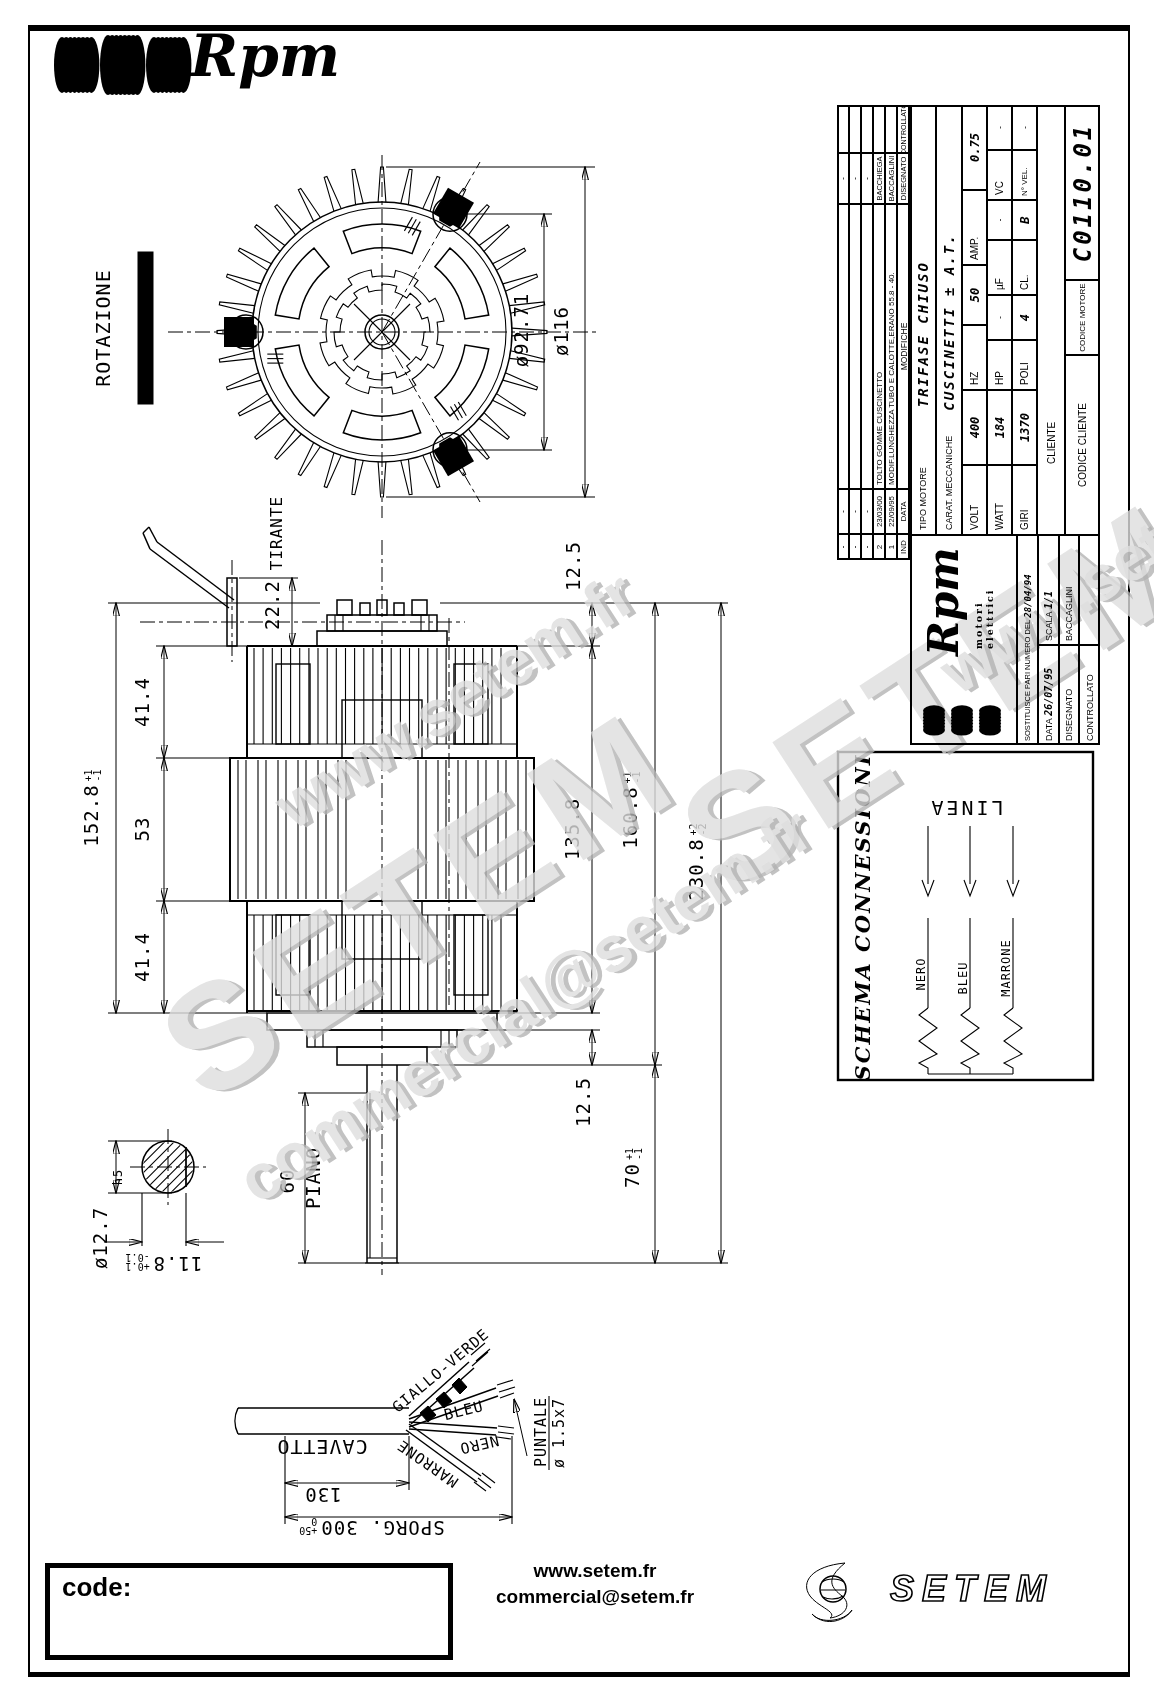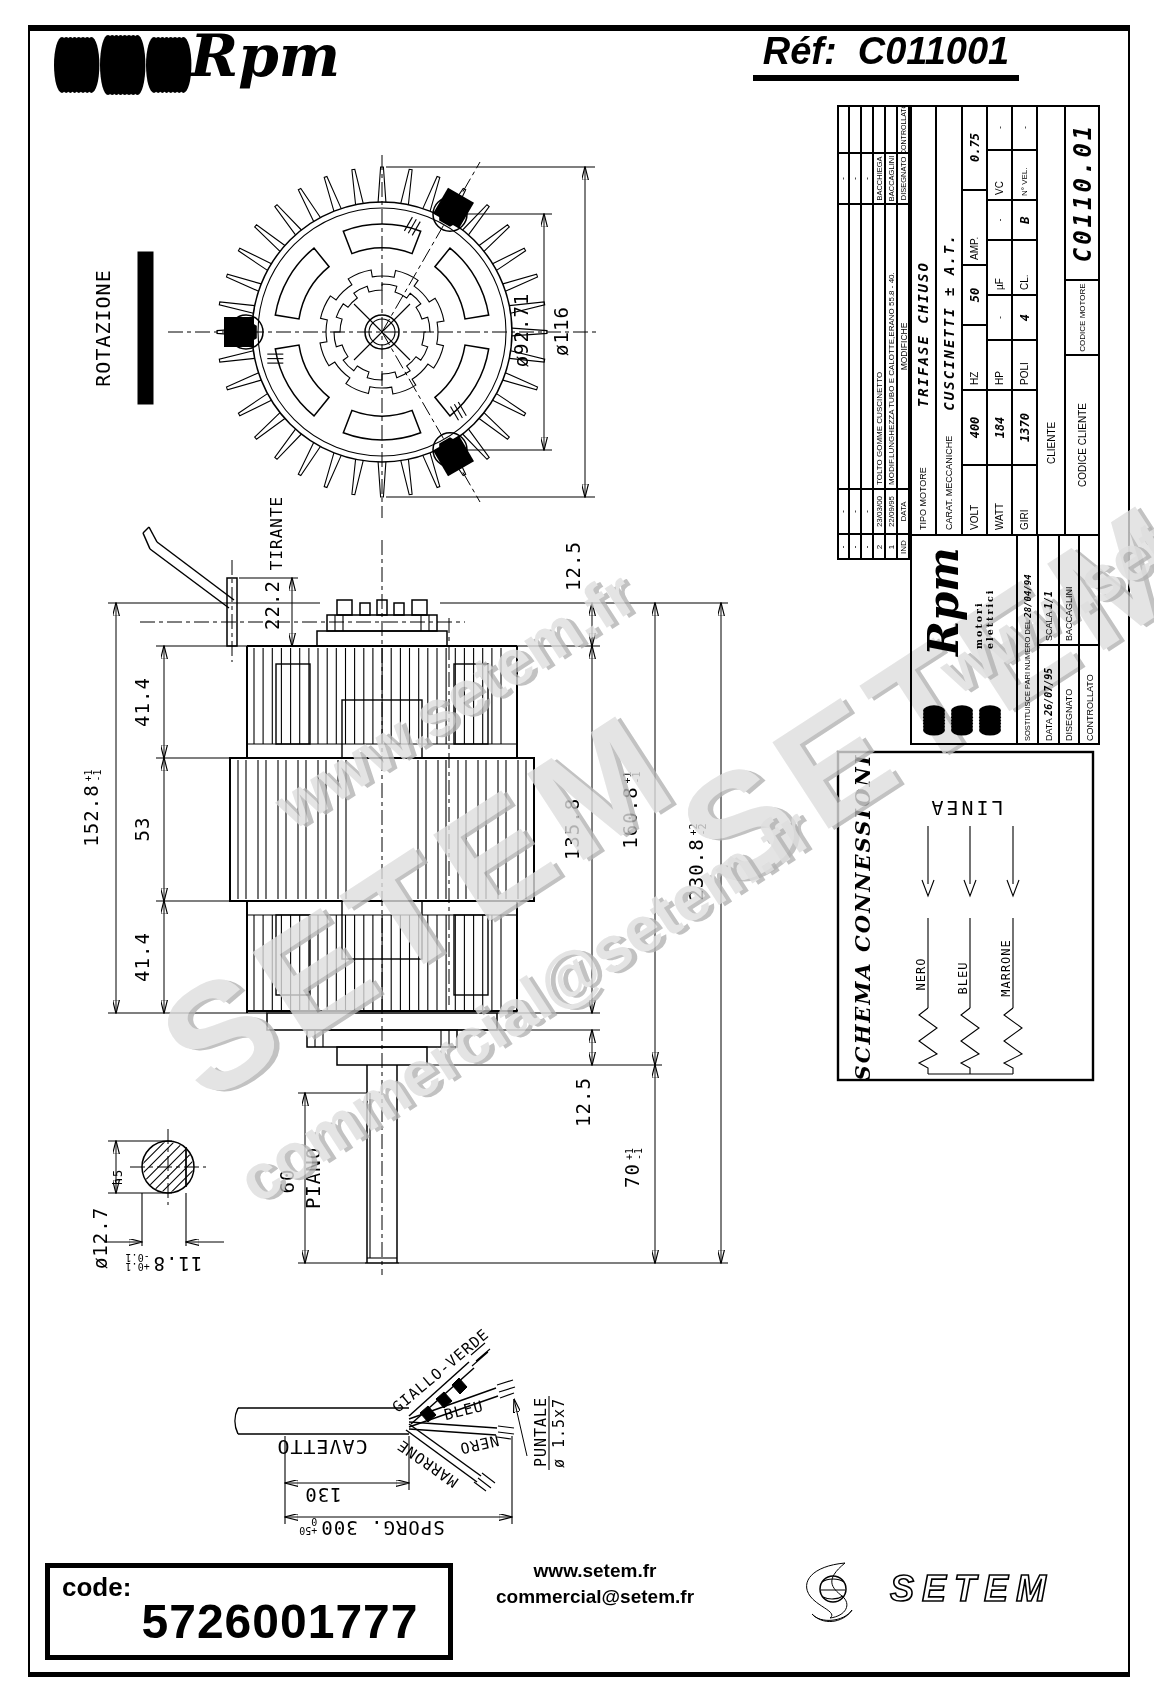--- a/index.html
+++ b/index.html
@@ -376,23 +376,20 @@
         <ellipse cx="118.2" cy="50" rx="8" ry="28" class="o1"></ellipse>
         <ellipse cx="122.4" cy="50" rx="8" ry="28" class="o1"></ellipse>
         <ellipse cx="126.6" cy="50" rx="8" ry="28" class="o1"></ellipse>
         <ellipse cx="130.8" cy="50" rx="8" ry="28" class="o1"></ellipse>
         <ellipse cx="135" cy="50" rx="8" ry="28" class="o1"></ellipse>
         <ellipse cx="139.2" cy="50" rx="8" ry="28" class="o1"></ellipse>
         <ellipse cx="143.4" cy="50" rx="8" ry="28" class="o1"></ellipse>
       </g>
   </svg>
   <div id="hdr-brand">Rpm</div>
-  <div id="ref">
-    <span>Réf:</span>&nbsp;&nbsp;<span>C011001</span>
-  </div>
 
   <div class="lbl" style="--r:-90deg;left:103px;top:328px;font-size:20px;">ROTAZIONE</div>
   <div class="lbl" style="--r:-90deg;left:521px;top:330px;">ø92.71</div>
   <div class="lbl" style="--r:-90deg;left:561px;top:331px;">ø116</div>
 
   <div class="lbl" style="--r:-90deg;left:277px;top:533px;font-size:16px;">TIRANTE</div>
   <div class="lbl" style="--r:-90deg;left:272px;top:605px;">22.2</div>
   <div class="lbl" style="--r:-90deg;left:573px;top:566px;">12.5</div>
   <div class="lbl" style="--r:-90deg;left:142px;top:702px;">41.4</div>
   <div class="lbl" style="--r:-90deg;left:142px;top:829px;">53</div>
@@ -574,18 +571,17 @@
 
     <div class="c" style="left:210px;top:200px;width:430px;height:28px;font-size:10px;padding-left:70px;">CLIENTE</div>
 
     <div class="c cc" style="left:210px;top:228px;width:180px;height:35px;font-size:10px;">CODICE CLIENTE</div>
     <div class="c cc" style="left:390px;top:228px;width:75px;height:35px;font-size:8px;">CODICE MOTORE</div>
     <div class="c cc it" style="left:465px;top:228px;width:175px;height:35px;font-size:24px;letter-spacing:3px;">C0110.01</div>
   </div>
 
   <div id="code-box">
     <div id="code-label">code:</div>
-    <div id="code-value">5726001777</div>
   </div>
   <div class="ftr" style="left:470px;top:1560px;width:250px;font-size:19px;">www.setem.fr</div>
   <div class="ftr" style="left:455px;top:1586px;width:280px;font-size:19px;">commercial@setem.fr</div>
   <div class="ftr" id="setem-logo-text" style="left:862px;top:1568px;width:220px;">SETEM</div>
 </div>
 
 </body></html>

